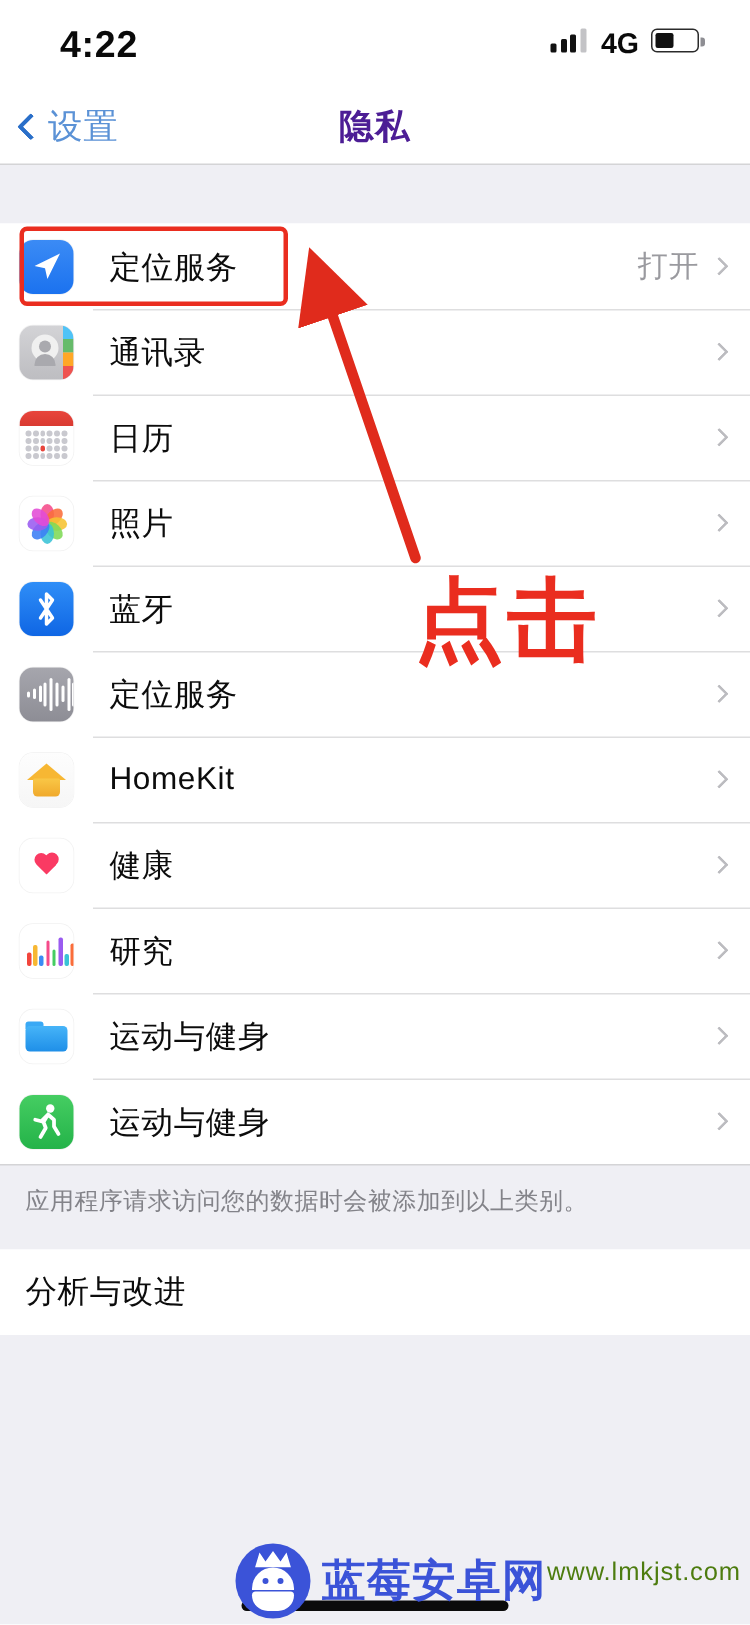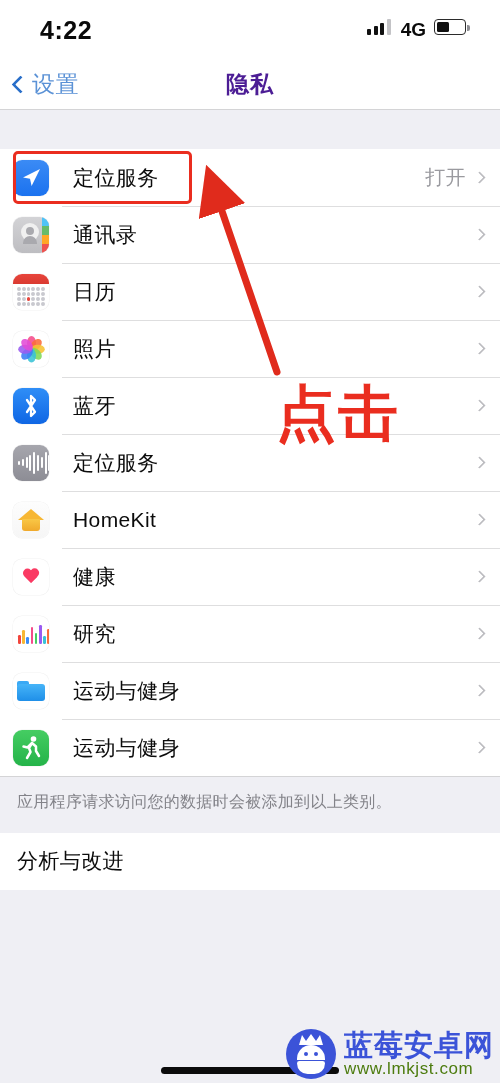--- a/index.html
+++ b/index.html
@@ -197,21 +197,21 @@
     z-index:30; pointer-events:none;
   }
   .wm-logo{ width:50px; height:50px; border-radius:50%; background:#3b53d8; position:relative; }
   .wm-logo .crown{ position:absolute; left:13px; top:5px; width:24px; height:11px; }
   .wm-logo .head{ position:absolute; left:11px; top:16px; width:28px; height:15px;
     background:#fff; border-radius:14px 14px 0 0; }
   .wm-logo .body{ position:absolute; left:11px; top:32px; width:28px; height:13px;
     background:#fff; border-radius:3px 3px 13px 13px; }
   .wm-logo .eye{ position:absolute; top:23px; width:4px; height:4px; border-radius:50%;
     background:#3b53d8; }
-  .wm-text{ display:flex; flex-direction:column; line-height:1.05; }
+  .wm-text{ display:flex; flex-direction:row; line-height:1.05; }
   .wm-cn{ font-size:29px; font-weight:700; color:#3b53d8; letter-spacing:1px; }
   .wm-url{ font-size:17px; color:#4d7c0f; letter-spacing:.6px; }
 
   
   .home-indicator{
     position:absolute; left:50%; transform:translateX(-50%); bottom:9px;
     width:178px; height:7px; background:#0b0b0b; border-radius:4px; z-index:25;
   }
 </style>
 </head>

